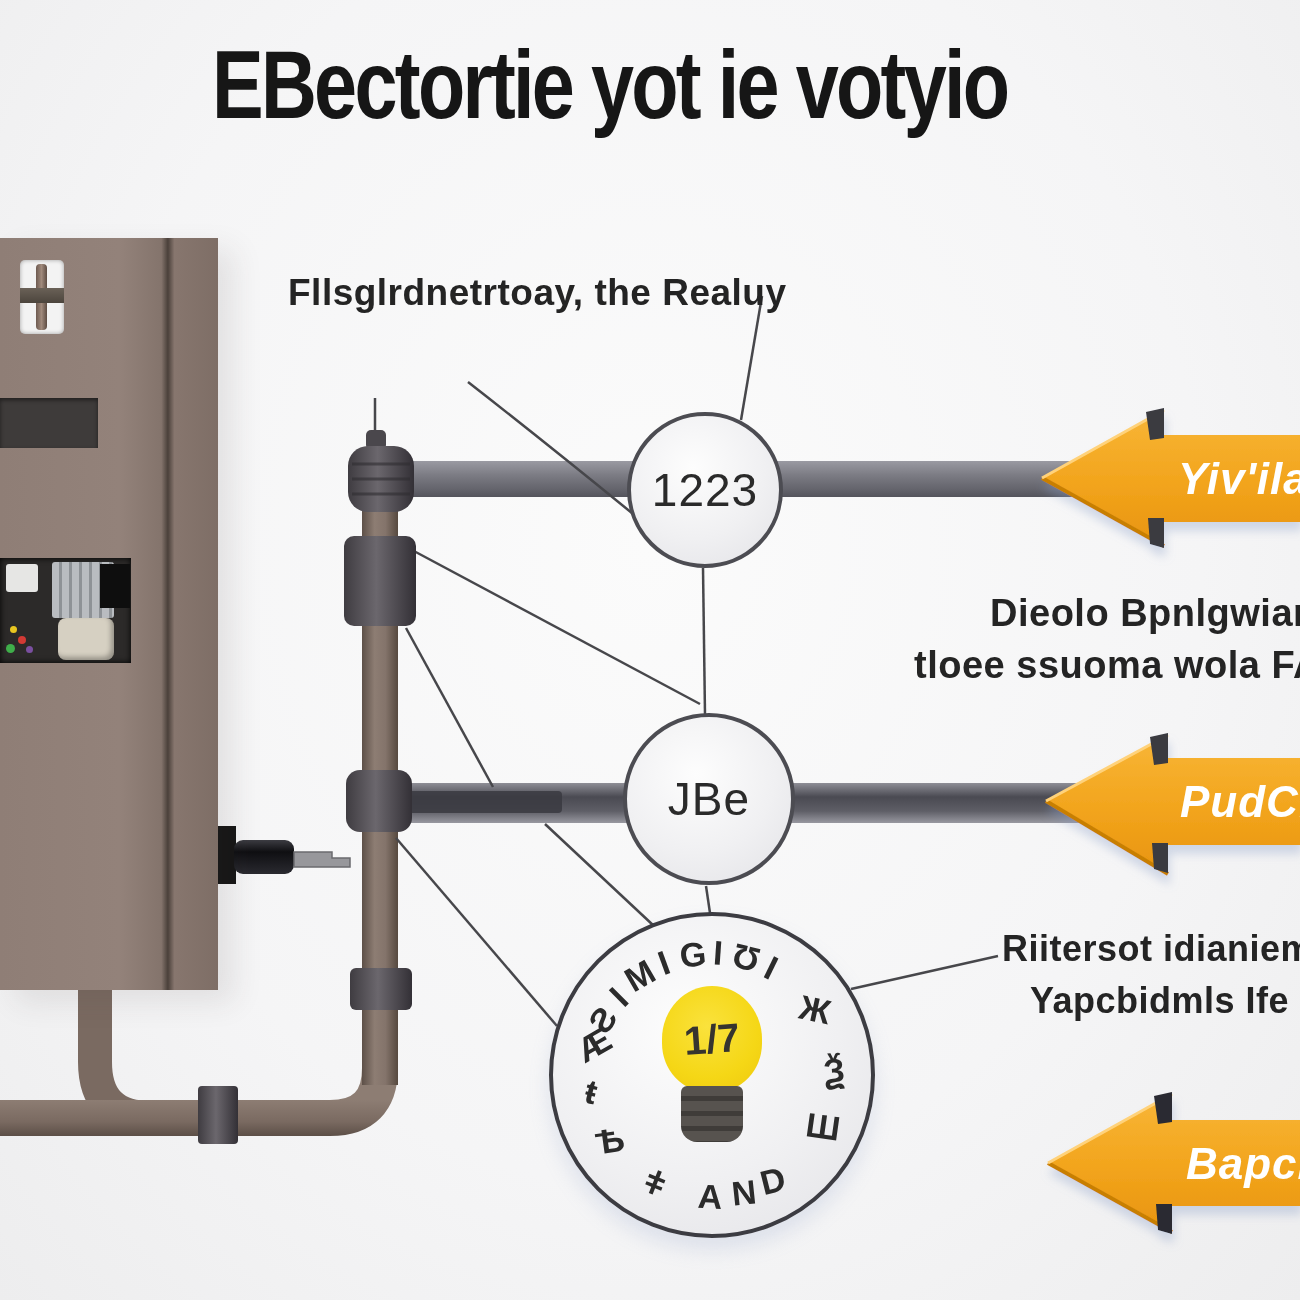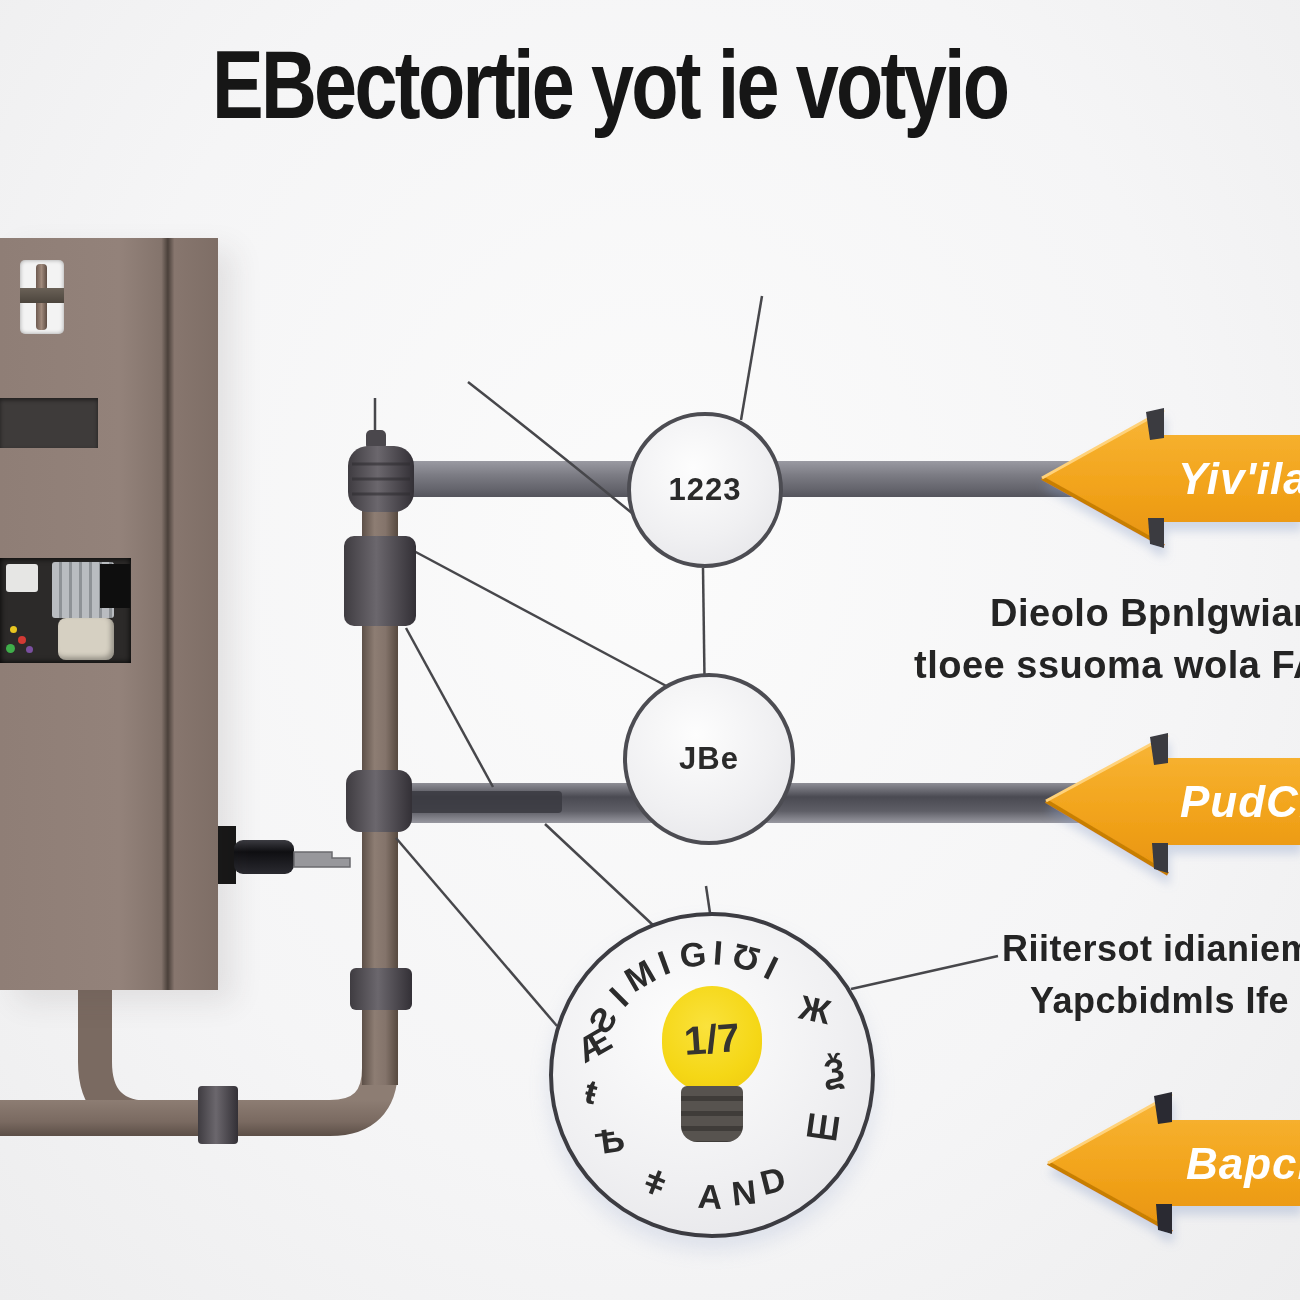--- a/index.html
+++ b/index.html
@@ -41,24 +41,24 @@
   #box-window .cm{position:absolute;left:58px;top:60px;width:56px;height:42px;background:#d6d0c2;border-radius:8px;box-shadow:inset -3px -3px 5px rgba(0,0,0,.3);}
   #box-window .d1{position:absolute;left:6px;top:86px;width:9px;height:9px;border-radius:50%;background:#3fae4a;}
   #box-window .d2{position:absolute;left:18px;top:78px;width:8px;height:8px;border-radius:50%;background:#d23a35;}
   #box-window .d3{position:absolute;left:10px;top:68px;width:7px;height:7px;border-radius:50%;background:#e8c620;}
   #box-window .d4{position:absolute;left:26px;top:88px;width:7px;height:7px;border-radius:50%;background:#7a4fa0;}
   
   .node{position:absolute;border-radius:50%;
     background:radial-gradient(circle at 42% 35%, #fdfdfd 0%, #f0f0f2 55%, #e2e2e6 100%);
     border:4px solid #4c4c52;display:flex;align-items:center;justify-content:center;}
   #node1{left:627px;top:412px;width:148px;height:148px;}
-  #node2{left:623px;top:673px;width:164px;height:164px;}
+  #node2{left:623px;top:713px;width:164px;height:164px;}
   #node3{left:549px;top:912px;width:318px;height:318px;border-color:#3c3c42;
     box-shadow:0 12px 20px rgba(140,160,200,.22);}
-  .node-label{font-size:31px;font-weight:700;color:#2a2a2a;letter-spacing:1px;}
+  .node-label{font-size:46px;font-weight:400;color:#2a2a2a;letter-spacing:1px;}
   
   #bulb-glass{left:662px;top:986px;width:100px;height:106px;background:radial-gradient(circle at 45% 38%, #fae23c 0%, #f5d716 60%, #eec70e 100%);
     border-radius:50% 50% 46% 46%;display:flex;align-items:center;justify-content:center;}
   #bulb-fraction{font-size:40px;font-weight:700;color:#36342f;transform:rotate(-4deg);}
   #bulb-base{left:681px;top:1086px;width:62px;height:56px;border-radius:6px 6px 16px 16px;
     background:repeating-linear-gradient(#57534f 0 10px,#3f3c39 10px 15px);}
   .ringch{position:absolute;font-size:34px;font-weight:700;color:#2b2b2b;}
   
   .arrow-text{font:italic 700 44px "Liberation Sans","DejaVu Sans",sans-serif;fill:#ffffff;letter-spacing:1px;}
   svg{position:absolute;left:0;top:0;}
@@ -230,18 +230,19 @@
       <polygon points="1048,1163 1172,1094 1172,1120 1300,1120 1300,1206 1172,1206 1172,1232" fill="url(#gOr)"></polygon>
       <path d="M1048,1163 L1172,1232" stroke="#c87f06" stroke-width="4" fill="none"></path>
       <path d="M1048,1163 L1172,1094" stroke="#ffd27a" stroke-width="3" fill="none"></path>
       <polygon points="1154,1096 1172,1092 1172,1122 1158,1124" fill="#2c2c32"></polygon>
       <polygon points="1156,1204 1172,1204 1172,1234 1158,1230" fill="#2c2c32"></polygon>
       <text class="arrow-text" x="1186" y="1179">Bapcil</text>
     </g>
   </svg>
 
   <div id="title" class="abs">EBectortie yot ie votyio</div>
+  <div id="lbl-tl1" class="lbl">Fllsglrdnetrtoay, the Realuy</div>
   <div id="lbl-r1a" class="lbl">Dieolo Bpnlgwiamig</div>
   <div id="lbl-r1b" class="lbl">tloee ssuoma wola FA69</div>
   <div id="lbl-r2a" class="lbl">Riitersot idianiem</div>
   <div id="lbl-r2b" class="lbl">Yapcbidmls Ife</div>
 
 </div>
 
 </body></html>

